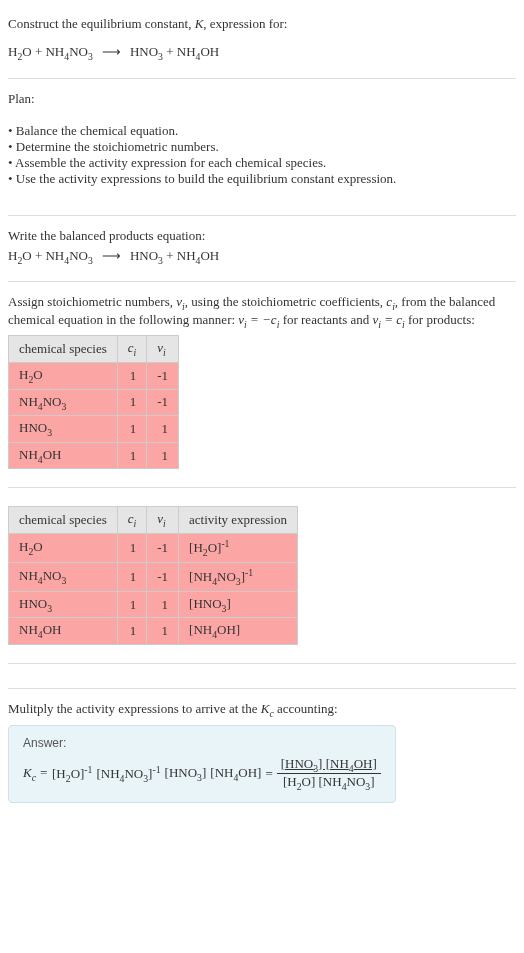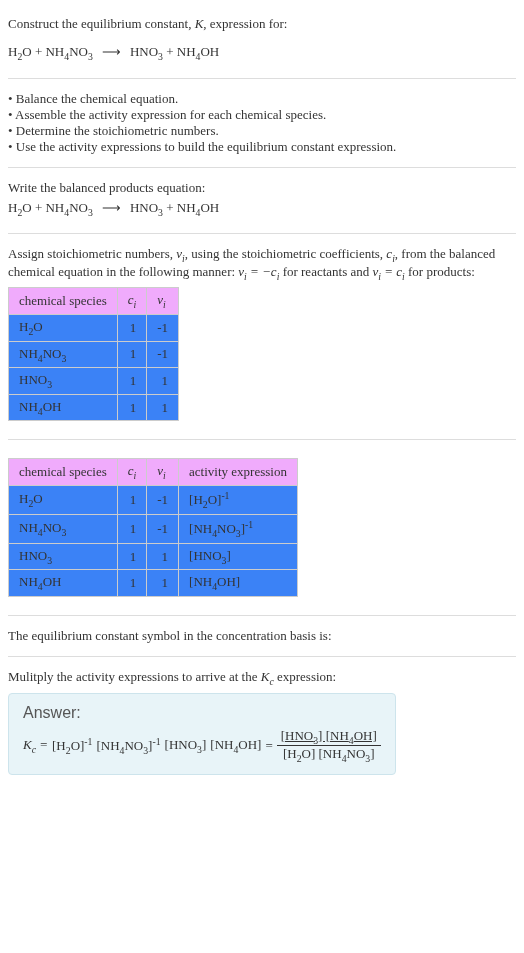--- a/index.html
+++ b/index.html
@@ -32,53 +32,53 @@
     .sup {
       vertical-align: super;
       font-size: 0.75em;
     }
     .italic {
       font-style: italic;
     }
     ul.plan {
       list-style: none;
       padding-left: 0;
-      margin: 0 0;
+      margin: 16px 0;
     }
     ul.plan li::before {
       content: "• ";
     }
     table {
       border-collapse: collapse;
       margin: 6px 0;
     }
     td, th {
       border: 1px solid #ccc;
       padding: 4px 10px;
       text-align: left;
       font-weight: normal;
-      background: #3b82f6;
+      background: #fca5a5;
     }
     th {
-      background: #f0abfc;
+      background: #e5e5e5;
     }
     .right {
       text-align: right;
     }
     .answer-box {
       background: #e8f4f8;
       border: 1px solid #cde4ec;
       border-radius: 4px;
       padding: 10px 14px;
       margin: 6px 0;
       width: fit-content;
     }
     .answer-label {
       font-family: Arial, sans-serif;
-      font-size: 16px;
+      font-size: 12px;
       color: #555;
       margin-bottom: 6px;
     }
     .frac {
       display: inline-block;
       vertical-align: middle;
       text-align: center;
     }
     .frac .num {
       display: block;
@@ -110,24 +110,25 @@
     <span>Construct the equilibrium constant, </span><span class="italic">K</span><span>, expression for:</span>
   </div>
   <div class="equation">
     H<span class="sub">2</span>O + NH<span class="sub">4</span>NO<span class="sub">3</span> <span class="arrow">⟶</span> HNO<span class="sub">3</span> + NH<span class="sub">4</span>OH
   </div>
 </div>
 
 <hr class="divider">
 
 <div class="section">
+  <div>Plan:</div>
   <ul class="plan">
     <li>Balance the chemical equation.</li>
+    <li>Determine the stoichiometric numbers.</li>
     <li>Assemble the activity expression for each chemical species.</li>
-    <li>Determine the stoichiometric numbers.</li>
     <li>Use the activity expressions to build the equilibrium constant expression.</li>
   </ul>
 </div>
 
 <hr class="divider">
 
 <div class="section">
   <div>Write the balanced products equation:</div>
   <div class="equation">
     H<span class="sub">2</span>O + NH<span class="sub">4</span>NO<span class="sub">3</span> <span class="arrow">⟶</span> HNO<span class="sub">3</span> + NH<span class="sub">4</span>OH
@@ -206,28 +207,27 @@
       <td class="right">1</td>
       <td>[NH<span class="sub">4</span>OH]</td>
     </tr>
   </tbody>
     </table>
 </div>
 
 <hr class="divider">
 
 <div class="section">
-  <div>The equilibrium constant symbol in the concentration basis is:</div>
 </div>
 
 <hr class="divider">
 
 <div class="section">
   <div>
-    <span>Mulitply the activity expressions to arrive at the </span><span class="italic">K<span class="sub">c</span></span><span> expression:</span>
+    <span>Mulitply the activity expressions to arrive at the </span><span class="italic">K<span class="sub">c</span></span><span> accounting:</span>
   </div>
   <div class="answer-box">
     <div class="answer-label">Answer:</div>
     <div class="kc-line">
       <span class="italic">K<span class="sub">c</span> =</span>
       <span>[H<span class="sub">2</span>O]<span class="sup">-1</span></span>
       <span>[NH<span class="sub">4</span>NO<span class="sub">3</span>]<span class="sup">-1</span></span>
       <span>[HNO<span class="sub">3</span>]</span>
       <span>[NH<span class="sub">4</span>OH]</span>
       <span>=</span>

